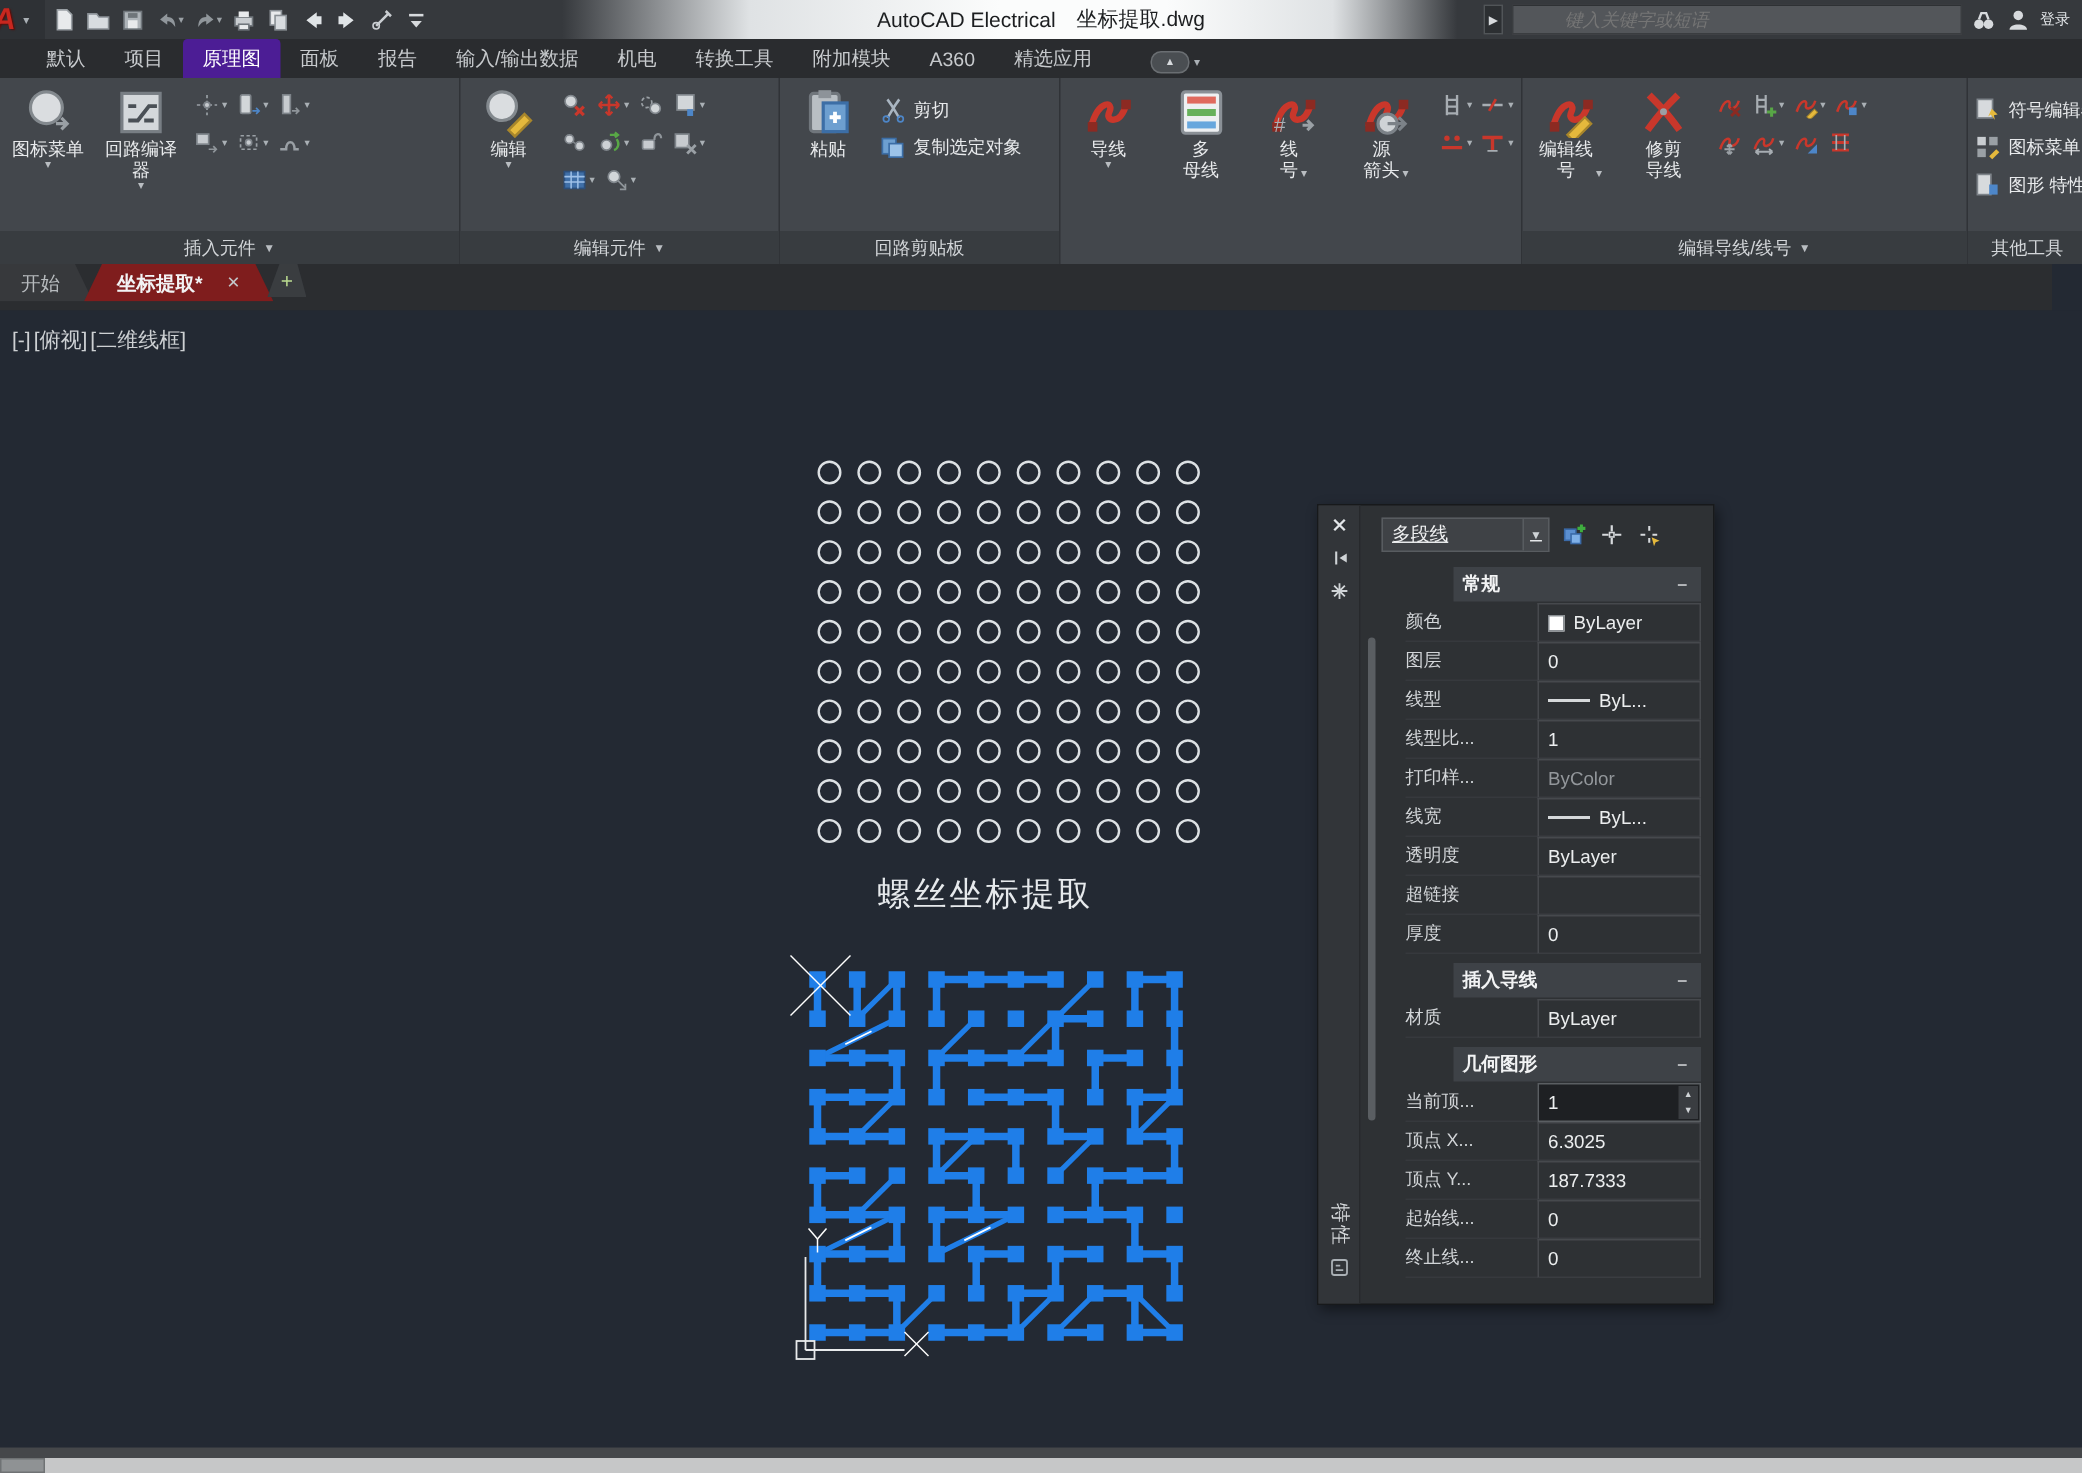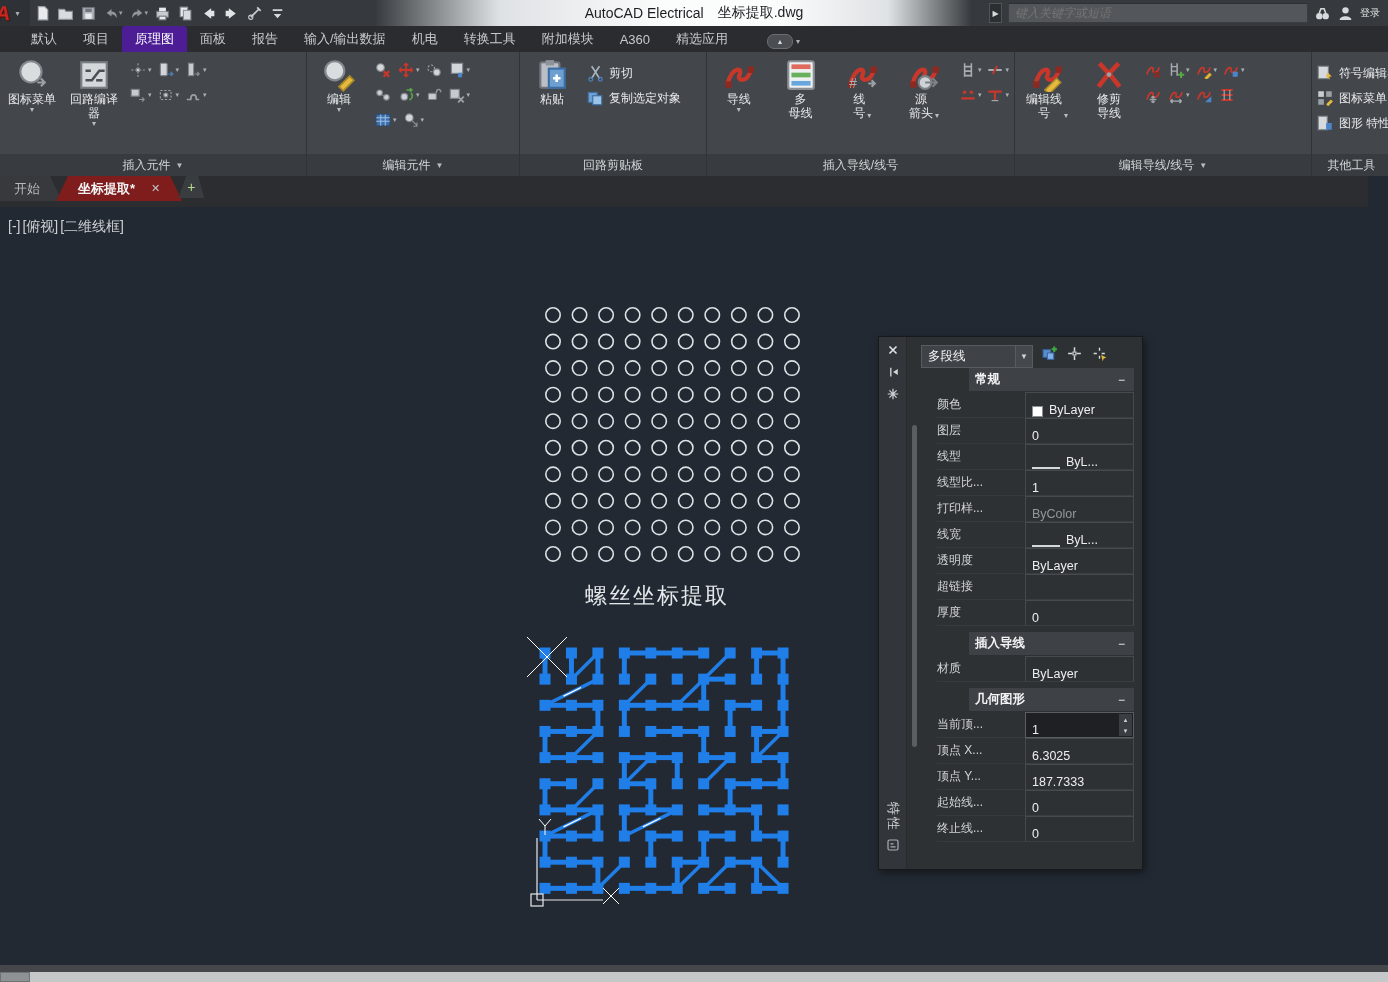--- a/index.html
+++ b/index.html
@@ -19,21 +19,21 @@
   .qat-btn{height:22px;display:flex;align-items:center;padding:0 2px;border-radius:2px;}
   .qat-dd{color:#9ba1a6;font-size:7px;margin-left:-1px;}
   #title-text{position:absolute;left:0;top:0;width:100%;height:26px;display:flex;align-items:center;justify-content:center;
     color:#1c1e20;font-size:14px;gap:14px;pointer-events:none;}
   #title-right{position:absolute;right:0;top:0;height:26px;display:flex;align-items:center;gap:6px;padding-right:8px;}
   #search-expand{width:13px;height:20px;background:#2c2f32;color:#d7dadd;font-size:8px;
      display:flex;align-items:center;justify-content:center;border:1px solid #515558;}
   #search-box{width:300px;height:20px;background:#53565a;border:1px solid #3a3d40;border-top-color:#2e3134;
      display:flex;align-items:center;}
   #search-box input{width:100%;background:transparent;border:none;outline:none;color:#c3c6c9;
-     font-style:italic;font-size:12px;padding:0 6px;font-family:"Liberation Sans",sans-serif;}
+     font-style:italic;font-size:12px;padding:0 6px;font-family:"Liberation Sans",sans-serif;margin-left:28px;}
   #signin{display:flex;align-items:center;gap:5px;color:#e3e6e9;font-size:10px;}
   
   #ribbon-tabs{position:absolute;left:0;top:26px;width:1388px;height:26px;background:#2a2c2f;
      display:flex;align-items:flex-end;padding-left:18px;}
   .rtab{height:26px;display:flex;align-items:center;padding:0 13px;font-size:13px;color:#c7cacd;cursor:default;}
   .rtab.active{background:#4c1d95;color:#fff;border-radius:3px 3px 0 0;font-family:Liberation Mono, monospace;}
   #ribbon-collapse{margin-left:26px;margin-bottom:3px;display:flex;align-items:center;gap:3px;}
   #ribbon-collapse .pill{width:26px;height:15px;border:1px solid #6a6e72;border-radius:7px;
      display:flex;align-items:center;justify-content:center;font-size:7px;color:#d7dadd;background:#4a4e52;}
   #ribbon-collapse .dd{font-size:8px;color:#aab0b5;}
@@ -71,32 +71,32 @@
   #palette{position:absolute;left:878px;top:336px;width:265px;height:534px;display:flex;
      background:#2e3134;border:1px solid #17191b;box-shadow:2px 3px 8px rgba(0,0,0,.45);}
   #pal-strip{width:28px;background:#323539;display:flex;flex-direction:column;align-items:center;
      padding-top:6px;position:relative;border-right:1px solid #27292c;}
   #pal-strip .sicon{margin-bottom:8px;}
   #pal-title{position:absolute;bottom:44px;left:0;width:28px;text-align:center;color:#d7dadd;font-size:13px;
      transform:rotate(90deg);letter-spacing:2px;white-space:nowrap;}
   #pal-bottom-icon{position:absolute;bottom:8px;}
   #pal-body{flex:1;position:relative;padding:8px 8px 0 14px;}
   #pal-scroll{position:absolute;left:5px;top:88px;width:5px;height:322px;background:#5a5e62;border-radius:3px;}
-  #pal-top{display:flex;align-items:flex-start;gap:8px;}
+  #pal-top{display:flex;align-items:center;gap:8px;margin-bottom:10px;text-decoration:underline;}
   #pal-combo{width:112px;height:23px;background:#3f4246;border:1px solid #585c60;display:flex;align-items:center;}
   #pal-combo .val{flex:1;font-size:12.5px;color:#f0f1f2;padding-left:6px;}
   #pal-combo .cdd{width:17px;height:100%;border-left:1px solid #585c60;display:flex;align-items:center;justify-content:center;
      font-size:8px;color:#cfd3d6;background:#45484c;}
   .pal-section{margin-bottom:6px;}
   .sec-head{height:23px;background:#3e4247;display:flex;align-items:center;padding:0 6px;margin-bottom:1px;margin-left:48px;}
   .sec-head .t{flex:1;font-size:12.5px;font-weight:bold;color:#f2f3f4;}
   .sec-head .minus{width:13px;height:11px;display:flex;align-items:center;justify-content:center;color:#e6e8ea;font-size:12px;}
   .prow{display:flex;height:26px;align-items:stretch;margin-left:16px;}
   .prow .plabel{width:88px;font-size:12px;color:#d2d5d8;display:flex;align-items:center;border-bottom:1px solid #36393d;}
-  .prow .pval{flex:1;font-size:12.5px;color:#eceeef;display:flex;align-items:flex-end;gap:6px;
+  .prow .pval{flex:1;font-size:12.5px;color:#eceeef;display:flex;align-items:center;gap:6px;
      border:1px solid #46494d;border-bottom:1px solid #3a3d41;padding-left:6px;position:relative;}
   .prow .pval.muted{color:#93979b;}
   .prow .pval .swatch{width:11px;height:11px;background:#fff;border:1px solid #8a8f93;}
   .prow .pval .lsamp{width:28px;height:2px;background:#d5d8da;}
   .prow .pval.focus{background:#1e2023;border-color:#5a5e62;}
   .spinner{position:absolute;right:1px;top:1px;bottom:1px;width:13px;background:#3a3d41;
      display:flex;flex-direction:column;align-items:center;justify-content:space-around;font-size:6px;color:#cfd3d6;}
   
   #statusbar-strip{position:absolute;left:0;top:965px;width:1388px;height:7px;background:#45474a;}
   #hscroll{position:absolute;left:0;top:972px;width:1388px;height:10px;background:#c6c7c8;}
@@ -515,23 +515,20 @@
               </div>
               <div class="sg-cell">
                 <svg viewBox="0 0 16 16" width="18" height="18">
                   <path d="M2 5 h12 M8 5 v8" stroke="#c9372b" stroke-width="2"></path>
                   <path d="M5 13 h6" stroke="#a7adb2"></path>
                 </svg>
                 <span class="sg-dd">▾</span>
               </div>
             </div>
           </div>
-        </div>
-        <div class="panel-label">
-          <span>插入导线/线号</span>
         </div>
       </div>
       <div class="panel" style="width: 297px;">
         <div class="panel-content">
           <div class="bigbtn">
             <svg viewBox="0 0 16 16" width="34" height="34">
               <path d="M2.5 12.5 C5 3.5 10 4.5 8.2 8 C6.8 10.8 12 12 13.5 5.5" stroke="#c9372b" stroke-width="2" fill="none"></path>
               <rect x="1.5" y="11" width="3" height="3" fill="#8c2a22"></rect>
               <rect x="12" y="4" width="3" height="3" fill="#8c2a22"></rect>
               <path d="M7 15 L12.5 9.5 l2 2 -5.5 5.5z" fill="#e5b93c" stroke="#a8862b" stroke-width=".7"></path>

